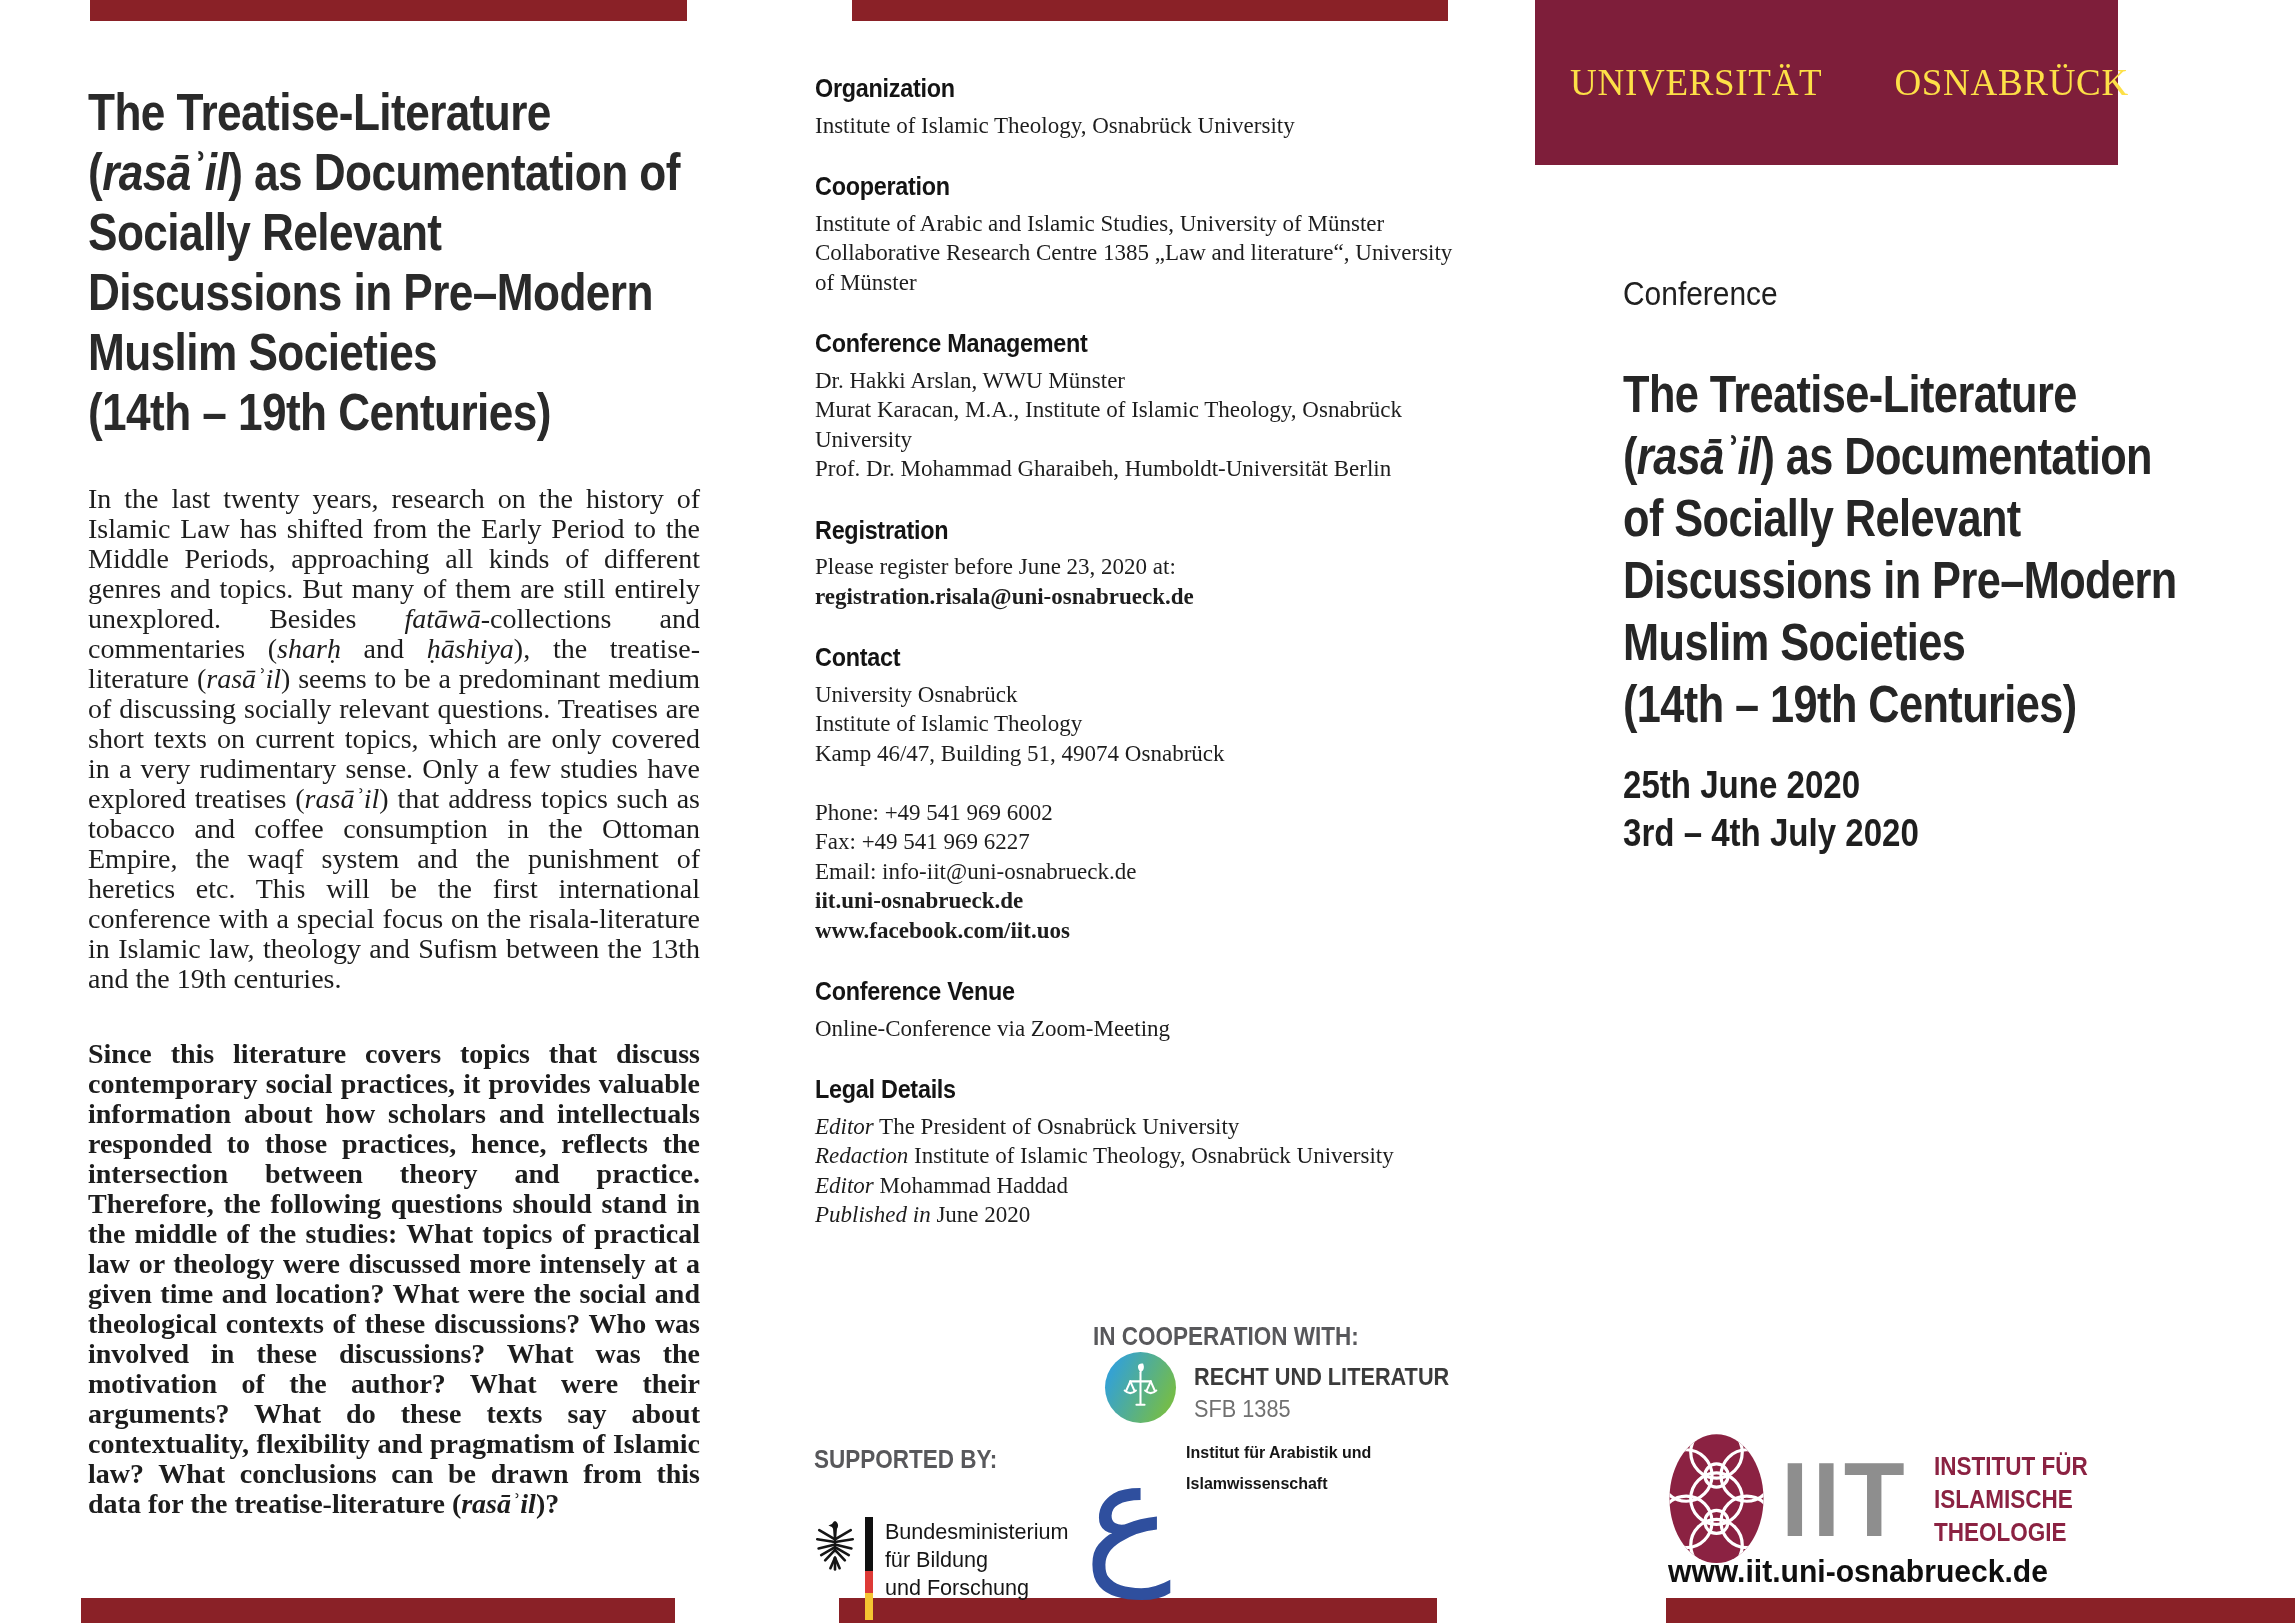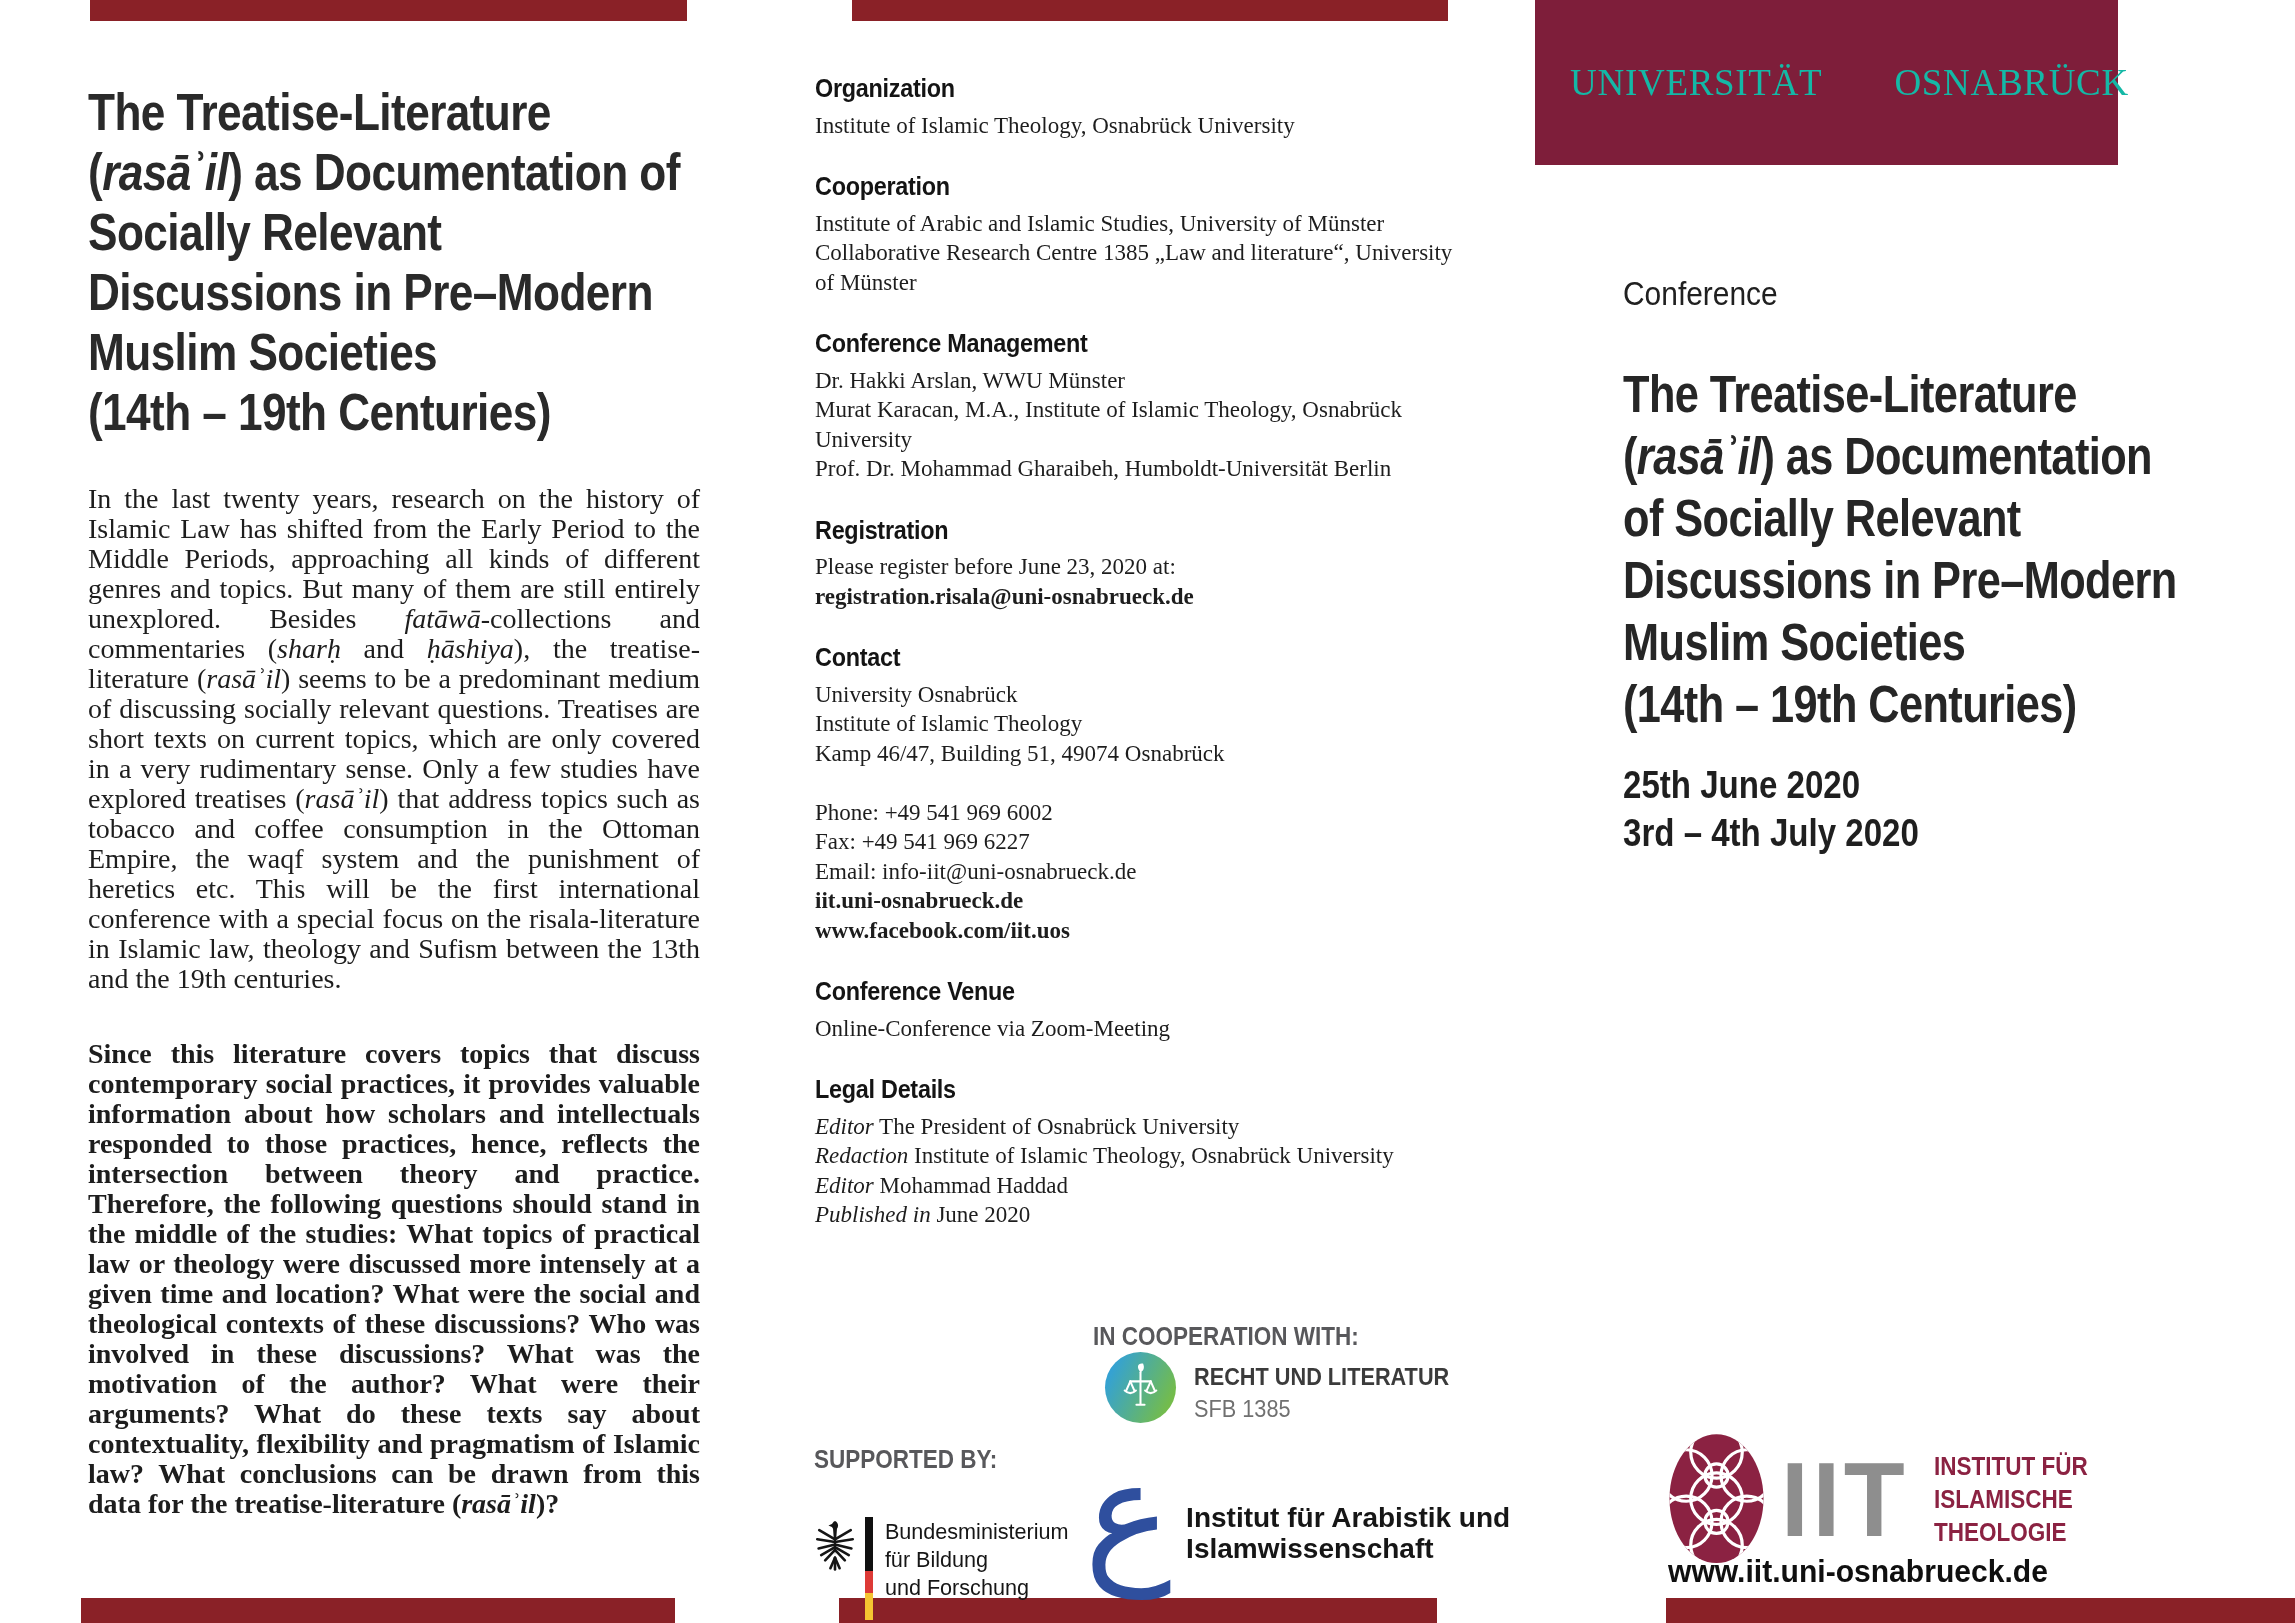--- a/index.html
+++ b/index.html
@@ -37,26 +37,26 @@
              display:flex;align-items:center;justify-content:center;flex:none;}
   .sfb-text{margin-left:18.3px;}
   .sfb-title{font-size:23.6px;font-weight:bold;color:#3B3B3B;transform:scaleX(0.92);transform-origin:0 0;white-space:nowrap;}
   .sfb-sub{font-size:23.6px;color:#707070;margin-top:5.2px;transform:scaleX(0.92);transform-origin:0 0;white-space:nowrap;}
   .bmbf-row{position:absolute;left:814px;top:1517px;display:flex;align-items:flex-start;}
   .flag-bar{width:7.9px;height:103px;margin-left:9.2px;flex:none;
             background:linear-gradient(180deg,#101010 0 52%,#DD3A36 52% 74%,#F5C431 74% 100%);}
   .bmbf-text{margin-left:11.8px;padding-top:1.3px;font-size:21.6px;line-height:28px;color:#161616;}
   .arab-row{position:absolute;left:1084px;top:1437px;display:flex;align-items:flex-start;}
   .arab-glyph{font-family:"DejaVu Sans",sans-serif;font-size:147px;line-height:1.05;color:#2F4F9E;flex:none;}
-  .arab-text{margin-left:14.4px;margin-top:65px;font-size:28px;line-height:31px;font-weight:bold;color:#161616;white-space:nowrap;}
+  .arab-text{margin-left:14.4px;font-size:16px;line-height:31px;font-weight:bold;color:#161616;white-space:nowrap;}
 
   
   .banner{position:absolute;left:1535px;top:0;width:583px;height:165px;background:#7E1E3A;
           display:flex;align-items:center;justify-content:center;gap:13px;}
-  .banner-word{font-family:"Liberation Serif","DejaVu Serif",serif;font-size:37px;color:#14b8a6;
+  .banner-word{font-family:"Liberation Serif","DejaVu Serif",serif;font-size:37px;color:#fde047;
                letter-spacing:0.7px;white-space:nowrap;margin-left:46px;}
   .kicker{position:absolute;left:1623px;top:274px;font-size:34px;font-weight:400;color:#202020;
           transform:scaleX(0.88);transform-origin:0 0;}
   .right-title{position:absolute;left:1623px;top:364px;width:661px;font-size:51px;font-weight:bold;
                line-height:62px;color:#262626;transform:scaleX(0.85);transform-origin:0 0;letter-spacing:-0.7px;}
   .right-title .line{white-space:nowrap;}
   .dates{position:absolute;left:1623px;top:761px;font-size:38px;font-weight:bold;line-height:48px;
          color:#1f1f1f;transform:scaleX(0.87);transform-origin:0 0;}
   .dates .line{white-space:nowrap;}
   .iit-row{position:absolute;left:1668px;top:1433px;display:flex;align-items:center;}

